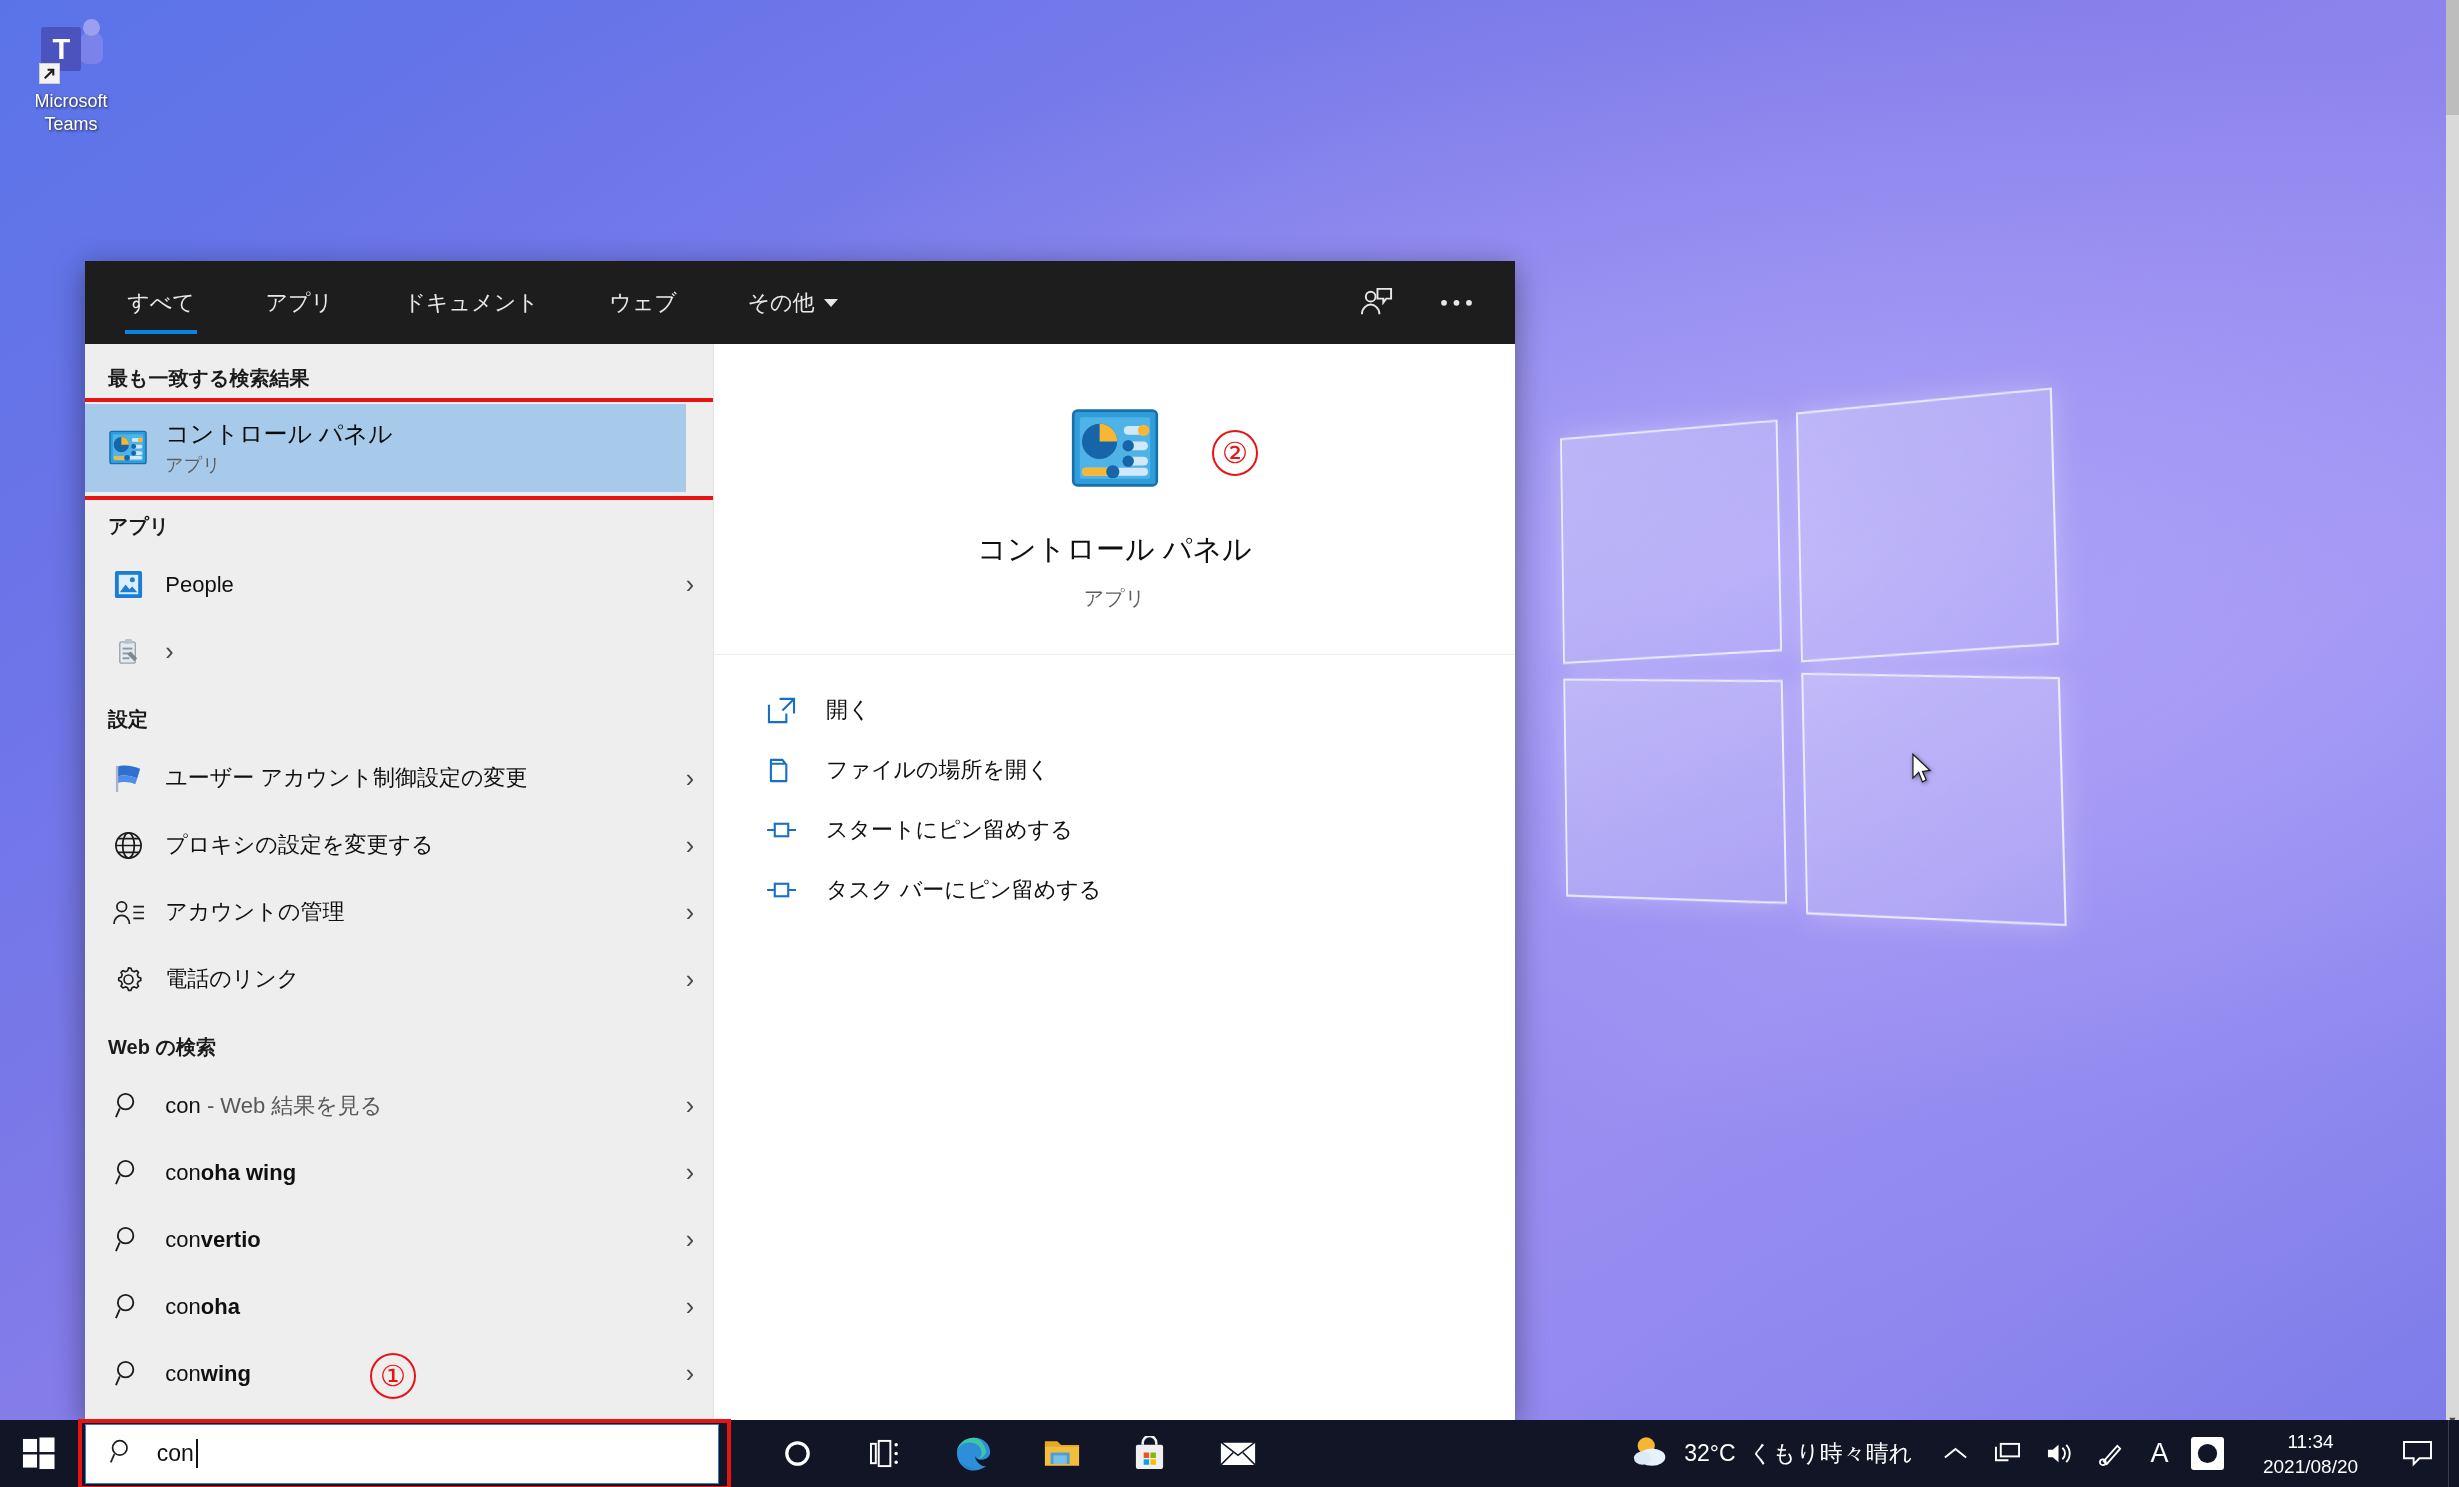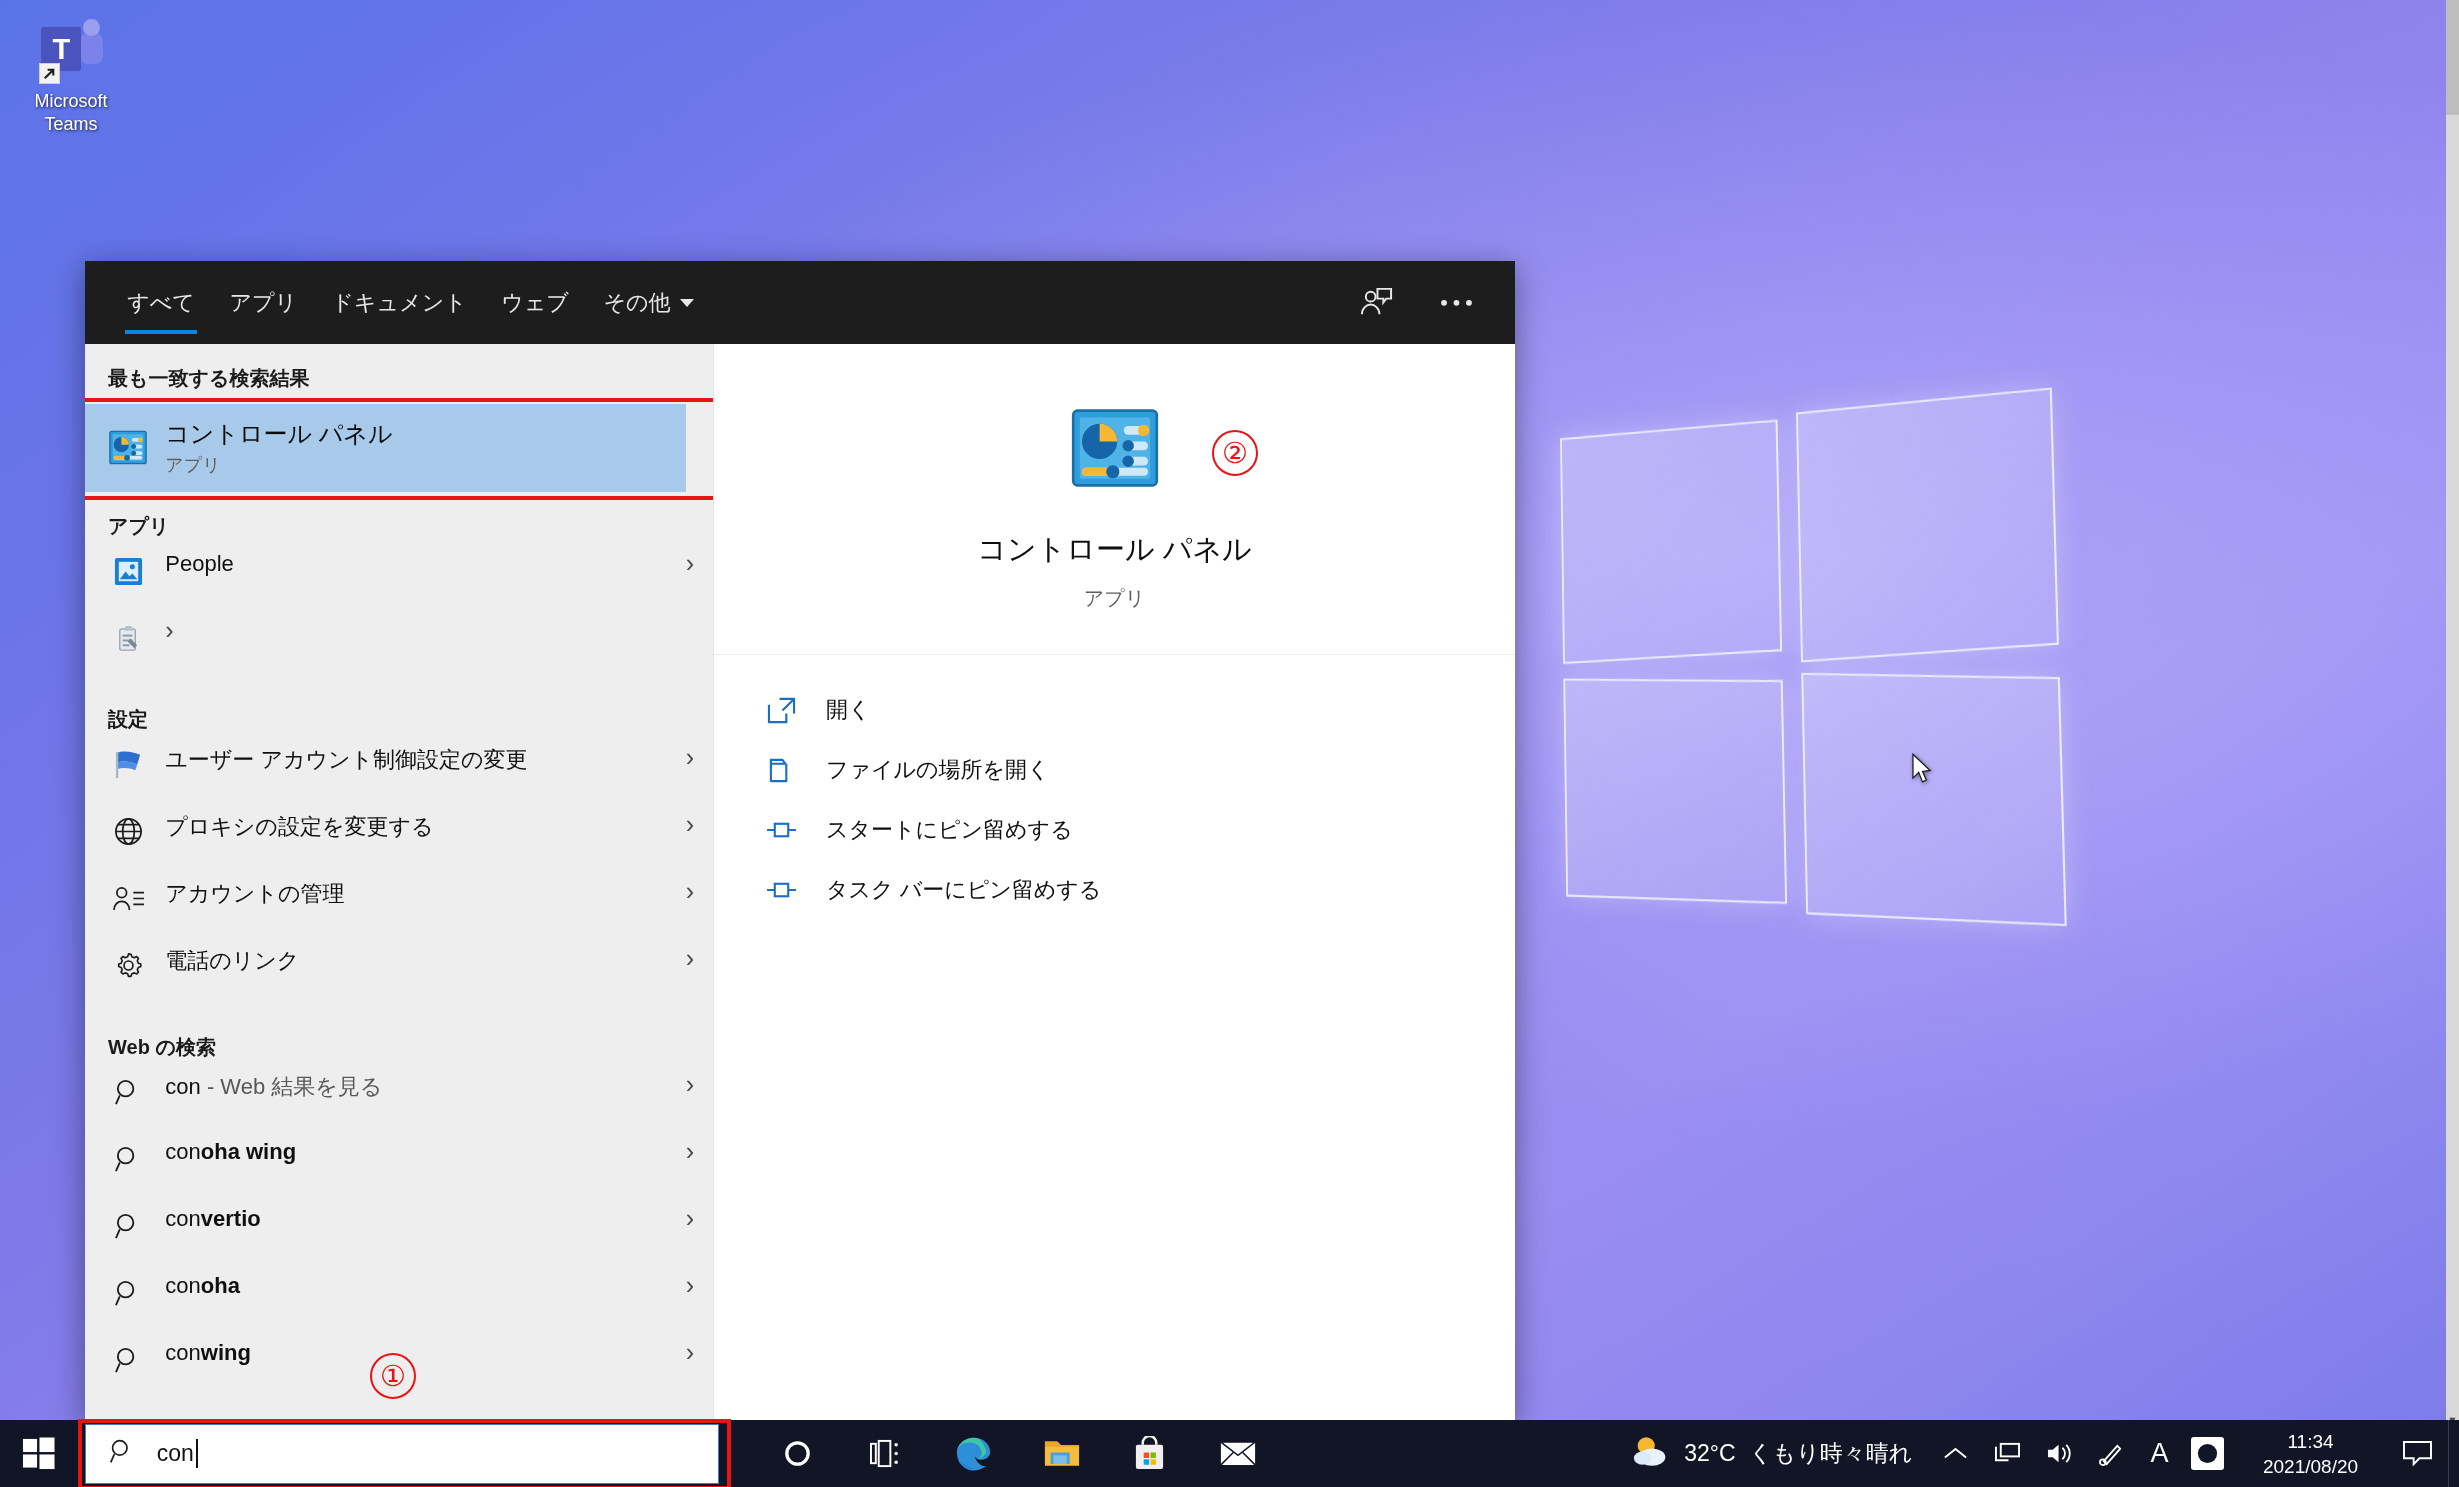--- a/index.html
+++ b/index.html
@@ -88,21 +88,21 @@
     box-shadow: 0 5.8px 29px rgba(0,0,0,.40);
     display: flex; flex-direction: column;
     background: #eeeeee;
   }
   #flyout-header {
     height: 83px; background: #1d1d1d;
     display: flex; align-items: center;
     padding: 0 25px 0 0;
     position: relative; flex: none;
   }
-  #tabs { display: flex; align-items: flex-end; height: 83px; padding-left: 25px; }
+  #tabs { display: flex; align-items: flex-end; height: 83px; padding-left: 25px; gap: 36px; }
   .tab {
     position: relative; height: 83px;
     display: flex; align-items: center;
     padding: 0 17.3px;
     color: #e8e8e8; font-size: 22px;
     cursor: default;
   }
   .tab .tab-underline {
     position: absolute; left: 15.4px; right: 15.4px; bottom: 9.6px;
     height: 4.8px; background: #0a84e0; display: none;
@@ -124,21 +124,21 @@
   
   #results-pane {
     width: 628px; background: #eeeeee;
     padding: 0 0 0 0; overflow: hidden; flex: none;
   }
   .section-header {
     font-size: 20px; font-weight: bold; color: #1b1b1b;
     padding: 21px 0 11.5px 23px;
   }
   .result-row {
-    display: flex; 
+    display: flex; align-items: center;
     height: 67px; padding: 0 19px 0 23px;
     cursor: default;
   }
   .result-row .ricon {
     width: 40px; min-width: 40px; height: 40px;
     display: flex; align-items: center; justify-content: center;
     margin-right: 17.3px;
   }
   .result-row .rtext { flex: 1; font-size: 22px; color: #101010; overflow: hidden; white-space: nowrap; }
   .result-row .rsub { font-size: 18px; color: #5d5d5d; margin-top: 2.9px; }

